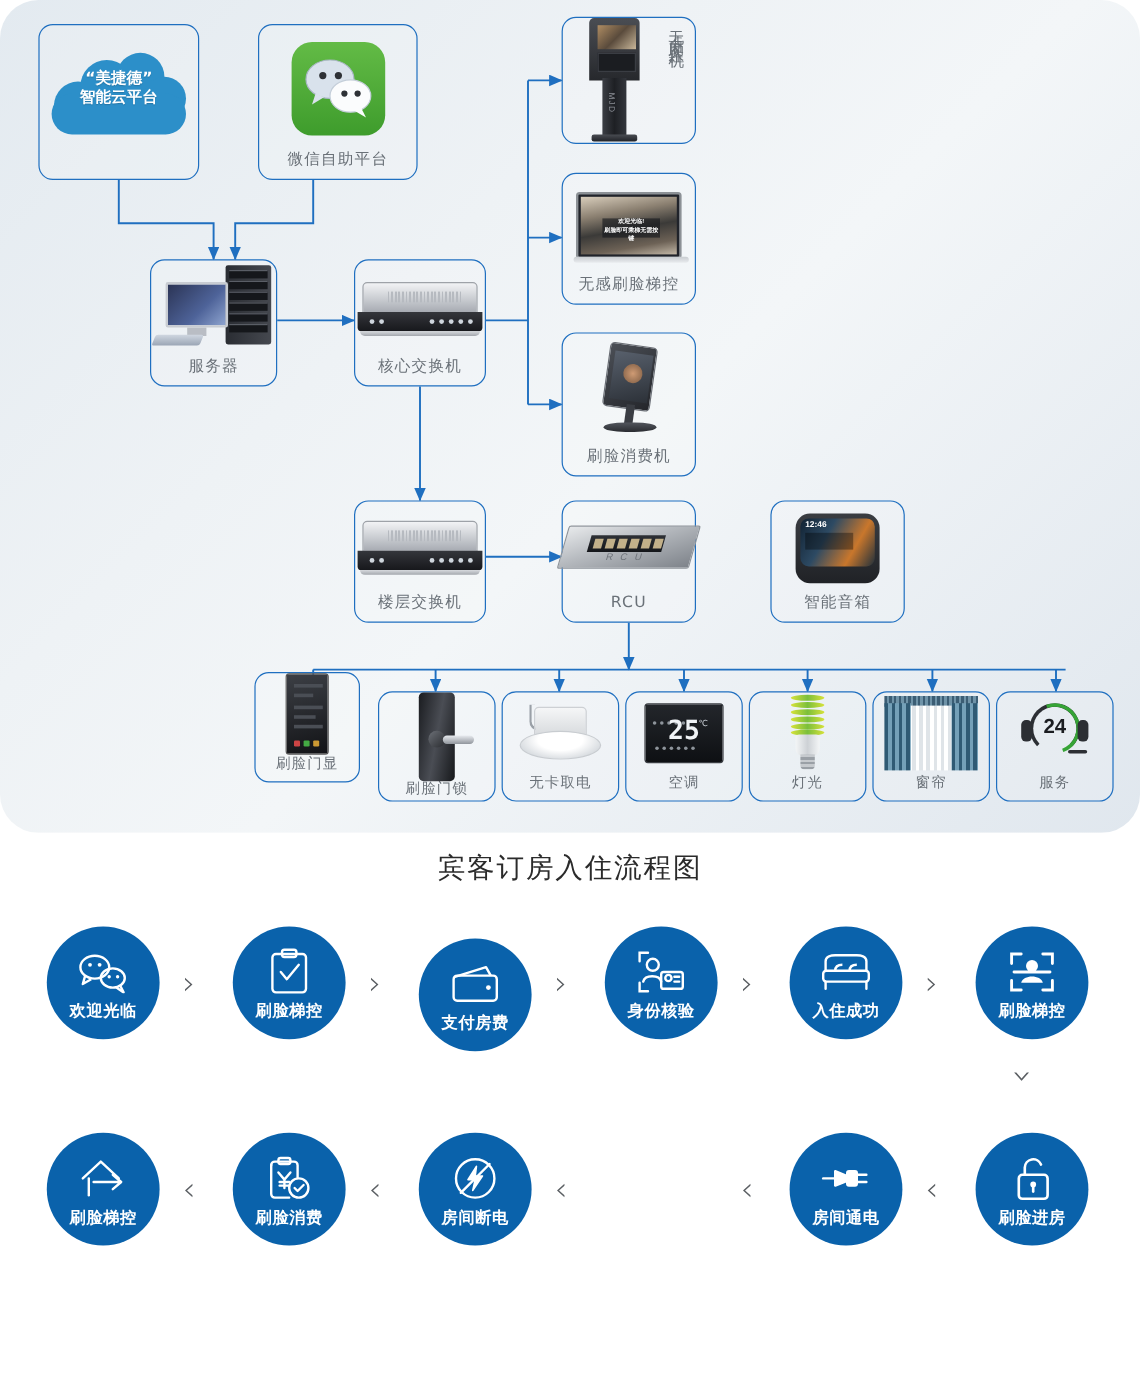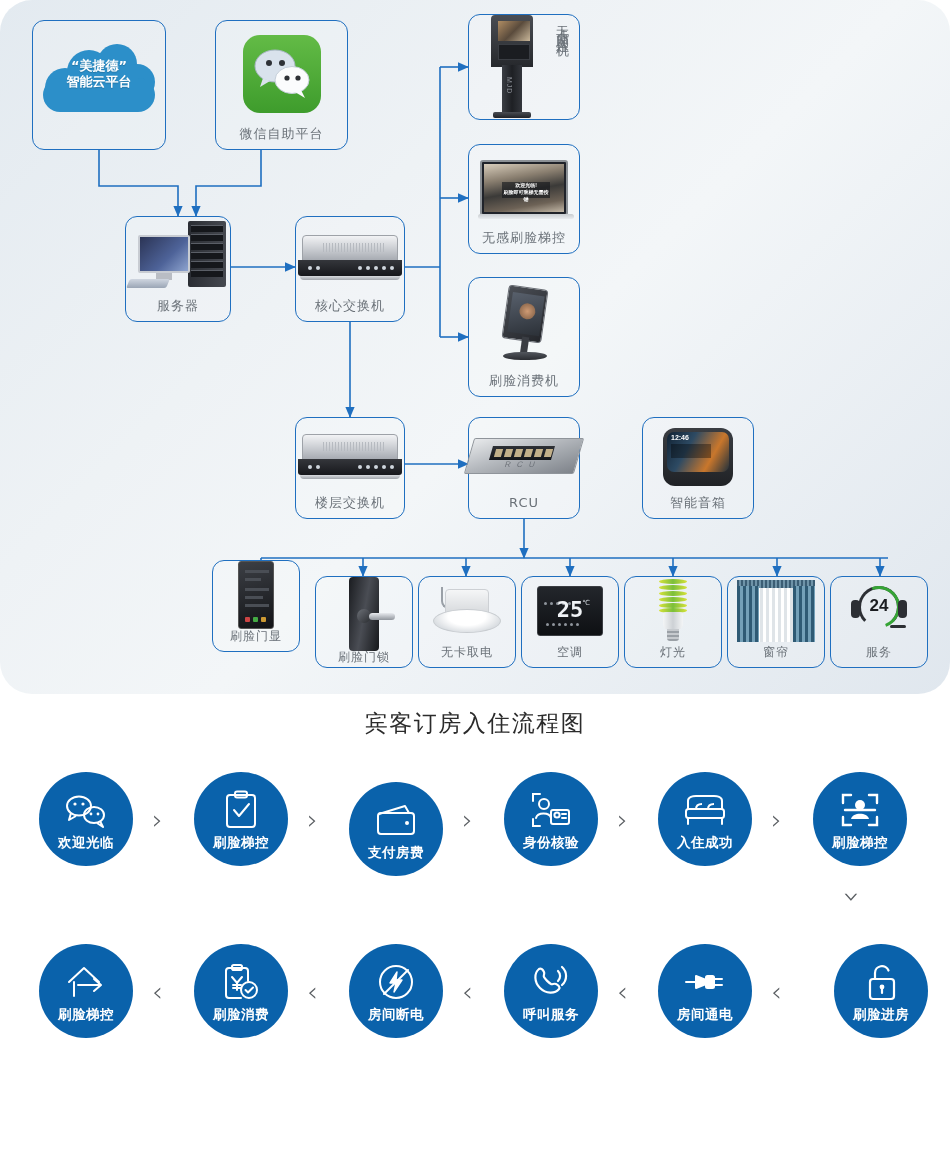--- a/index.html
+++ b/index.html
@@ -647,46 +647,36 @@
       <svg width="38" height="38" viewBox="0 0 38 38" fill="none" stroke="#fff" stroke-width="2">
         <circle cx="19" cy="19" r="16"></circle>
         <path d="M7,31 L31,7" stroke-linecap="round"></path>
         <path d="M20,9 L13,20 h6 l-2,9 8,-12 h-6 z" fill="#fff" stroke="#fff" stroke-width="1.4" stroke-linejoin="round"></path>
       </svg>
     </div>
     <div class="lbl">房间断电</div>
   </div>
   <div class="chev" style="left:462px; top:282px;">‹</div>
 
-  <div class="circ" style="left:504px; top:250px;">
-    <div class="ico">
-      <svg width="40" height="38" viewBox="0 0 40 38" fill="none" stroke="#fff" stroke-width="2.2">
-        <path d="M8,6 c-5,4 -5,13 1,19 c6,6 15,6 19,1 c1.5,-2 -1,-4 -3,-5 c-2,-1 -4,1 -5,0 c-2,-1 -6,-5 -7,-7 c-1,-1.5 1,-3 0,-5 C12,7 10,4.5 8,6 z" stroke-linejoin="round"></path>
-        <path d="M27,8 a7,7 0 0 1 0,10" stroke-linecap="round"></path>
-        <path d="M31,4 a12,12 0 0 1 0,18" stroke-linecap="round"></path>
-      </svg>
-    </div>
-    <div class="lbl">呼叫服务</div>
-  </div>
   <div class="chev" style="left:617px; top:282px;">‹</div>
 
   <div class="circ" style="left:658px; top:250px;">
     <div class="ico">
       <svg width="42" height="30" viewBox="0 0 42 30" fill="none" stroke="#fff" stroke-width="2">
         <path d="M2,15 H12" stroke-linecap="round"></path>
         <path d="M12,9 L22,13 v4 L12,21 z" fill="#fff" stroke-linejoin="round"></path>
         <rect x="22" y="9" width="8" height="12" rx="1.5" fill="#fff"></rect>
         <path d="M30,12 H38 M30,18 H38" stroke-linecap="round"></path>
       </svg>
     </div>
     <div class="lbl">房间通电</div>
   </div>
   <div class="chev" style="left:771px; top:282px;">‹</div>
 
-  <div class="circ" style="left:834px; top:250px;align-items:center;">
+  <div class="circ" style="left:813px; top:250px;align-items:center;">
     <div class="ico">
       <svg width="36" height="40" viewBox="0 0 36 40" fill="none" stroke="#fff" stroke-width="2.2">
         <rect x="7" y="17" width="24" height="20" rx="3"></rect>
         <path d="M12,17 V11 a7,7 0 0 1 13.5,-2.5" stroke-linecap="round"></path>
         <circle cx="19" cy="25" r="2.4" fill="#fff" stroke="none"></circle>
         <path d="M19,27 V31" stroke-linecap="round"></path>
       </svg>
     </div>
     <div class="lbl">刷脸进房</div>
   </div>

